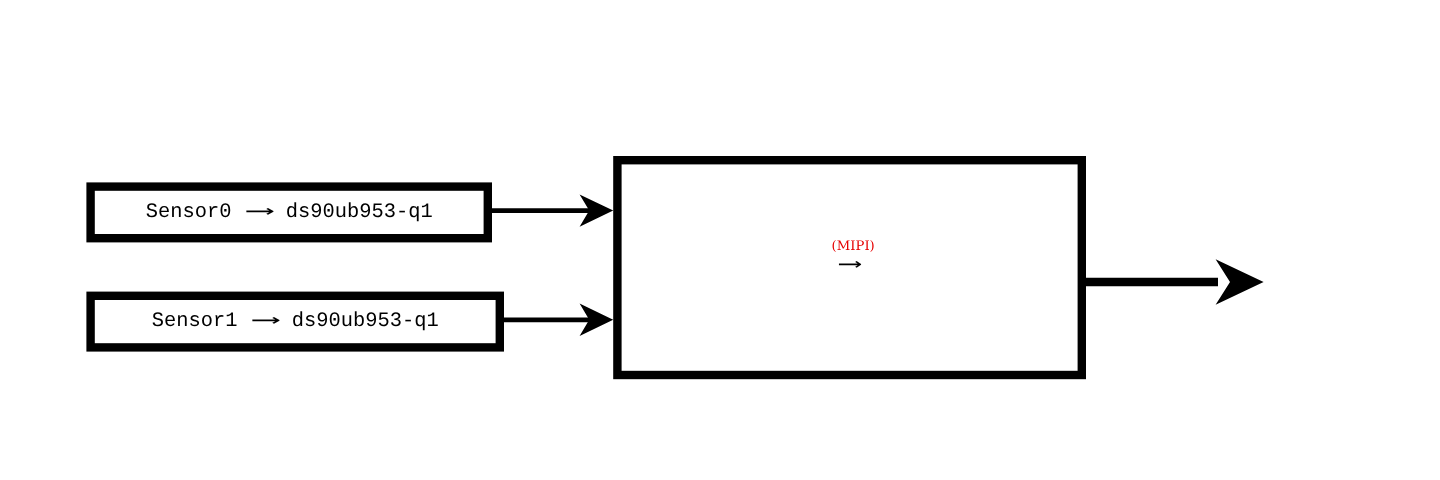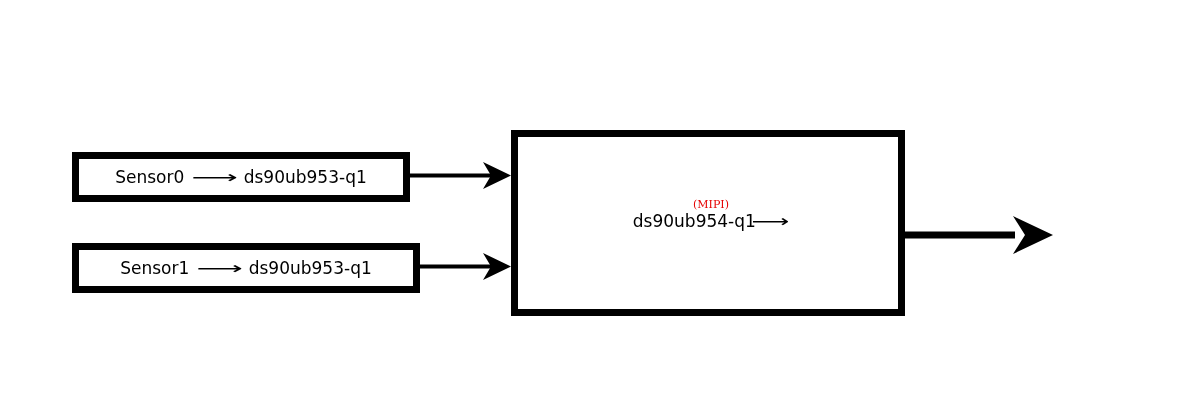--- a/index.html
+++ b/index.html
@@ -31,20 +31,21 @@
   #sensor0-box { left: 72px;  top: 152px; width: 338px; height: 50px; }
   #sensor1-box { left: 72px;  top: 243px; width: 348px; height: 50px; }
   #hub-box     { left: 511px; top: 130px; width: 394px; height: 186px; }
 
   
   .row {
     display: flex;
     align-items: baseline;
     justify-content: center;
     white-space: nowrap;
+    font-family: Liberation Mono, monospace;
   }
   .lbl {
     font-size: 17px;
     color: #000000;
     line-height: 1;
   }
   .thin-arrow {
     font-size: 17px;
     color: #000000;
     line-height: 1;
@@ -113,21 +114,20 @@
       <span class="lbl lbl-left">Sensor1</span>
       <span class="thin-arrow">⟶</span>
       <span class="lbl lbl-right">ds90ub953-q1</span>
     </div>
   </div>
 
   <div class="box" id="hub-box">
     <div id="hub-content">
       <div id="mipi-label">(MIPI)</div>
       <div class="row" id="hub-row">
-        <span class="lbl">ds90ub954-q1</span>
         <span class="thin-arrow">⟶</span>
       </div>
     </div>
   </div>
 
   <svg class="conn" style="left:405px; top:158px;" width="115" height="40" viewBox="0 0 115 40">
     <path d="M0,15.5 L88,15.5 L88,19.5 L0,19.5 Z" fill="#000000"></path>
     <path d="M106,17.5 L78,4 L86,17.5 L78,31 Z" fill="#000000"></path>
   </svg>
 

